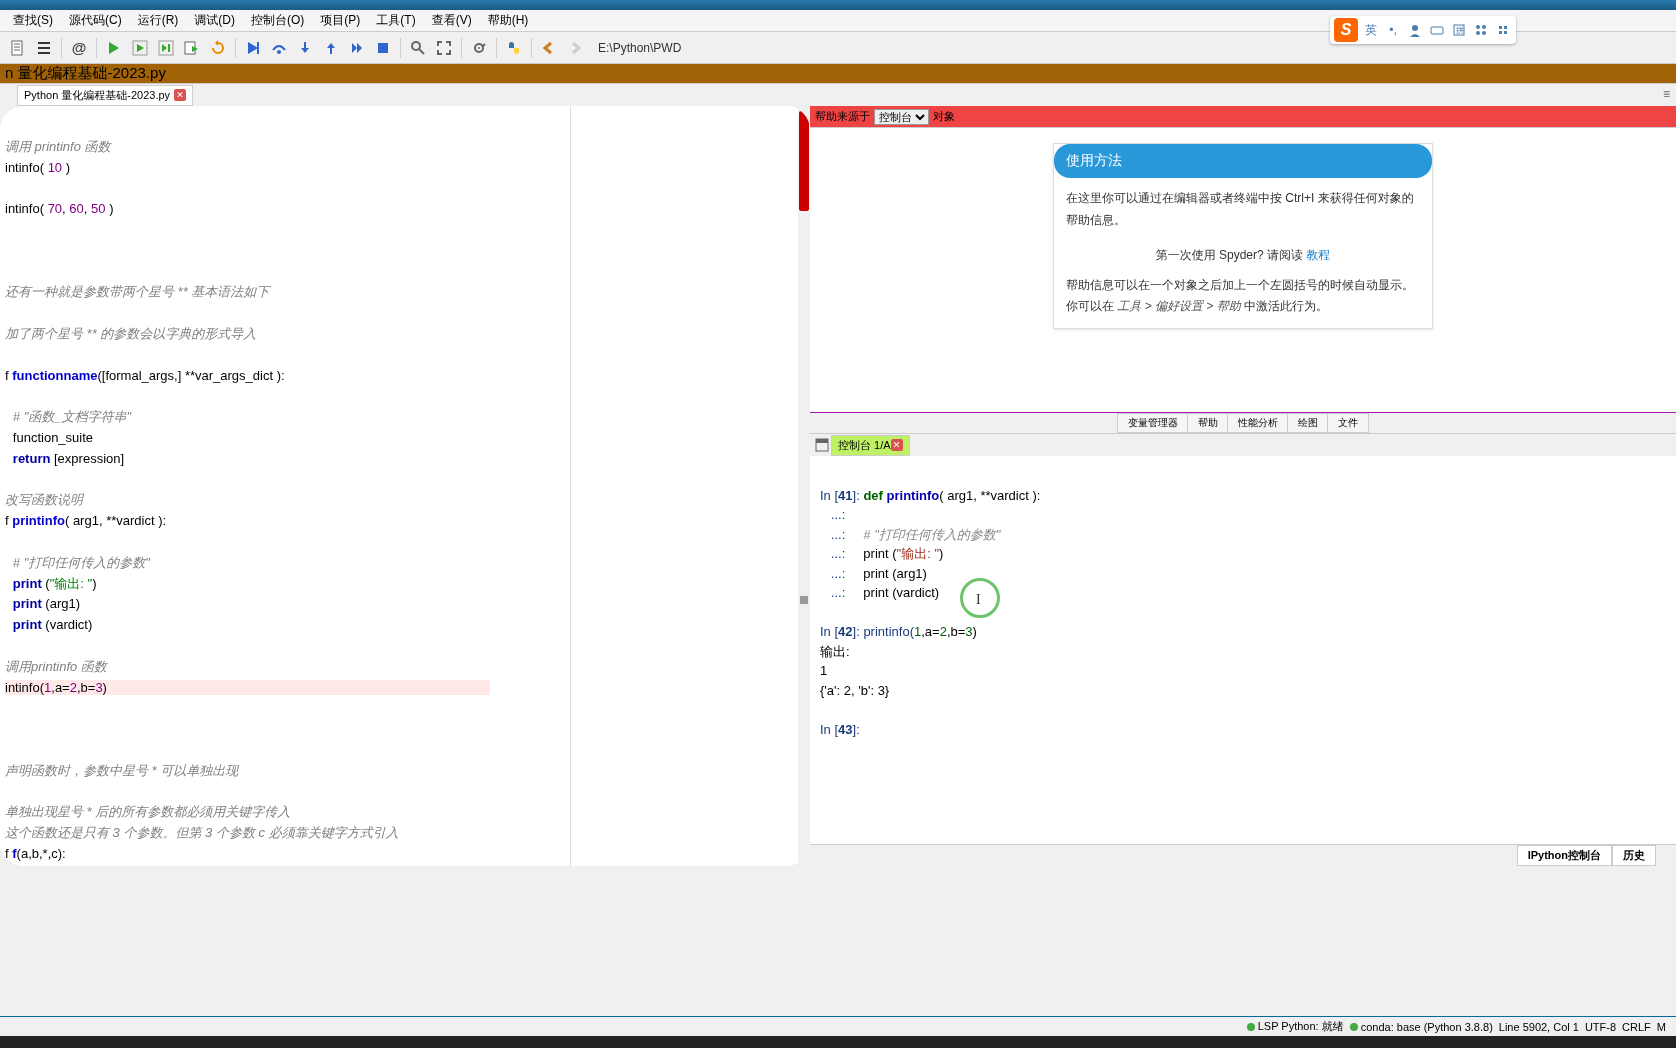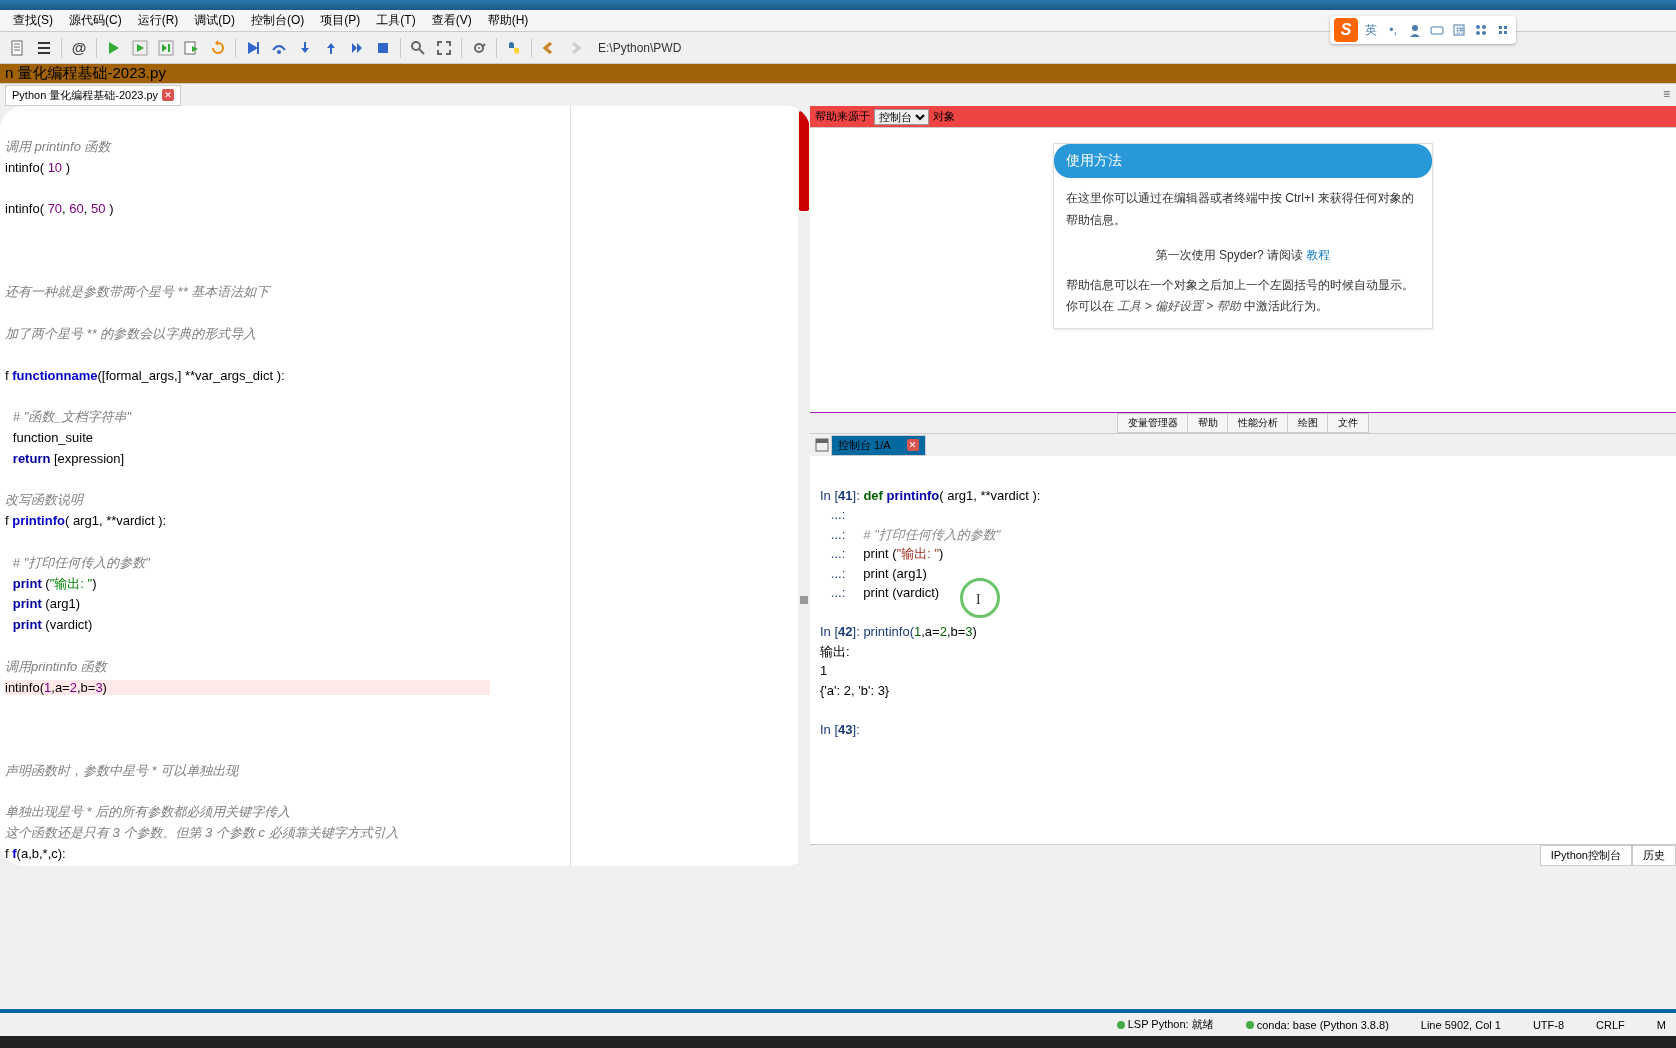--- a/index.html
+++ b/index.html
@@ -9,21 +9,21 @@
 
 .menubar { height: 22px; background: #f5f5f5; border-bottom: 1px solid #ccc; display: flex; align-items: center; font-size: 12px; padding-left: 5px; }
 .menubar span { padding: 0 8px; cursor: pointer; }
 
 .toolbar { height: 32px; background: #f0f0f0; border-bottom: 1px solid #ccc; display: flex; align-items: center; padding-left: 5px; position: relative; }
 .tb-btn { width: 24px; height: 24px; display: flex; align-items: center; justify-content: center; margin: 0 1px; cursor: pointer; border-radius: 2px; }
 .tb-sep { width: 1px; height: 20px; background: #ccc; margin: 0 4px; }
 .tb-path { margin-left: 10px; font-size: 12px; color: #333; }
 
 .editor-tab-area { height: 20px; background: #a16207; border-bottom: 1px solid #ccc; padding-left: 5px; display: flex; align-items: center; font-size: 15px; }
-.file-tabs { height: 22px; background: #f0f0f0; display: flex; align-items: center; padding-left: 5px; font-size: 11px; position: relative; }
+.file-tabs { height: 22px; background: #f0f0f0; display: flex; align-items: center; padding-left: 17px; font-size: 11px; position: relative; }
 .file-tab { padding: 2px 6px; background: #fff; border: 1px solid #ccc; display: flex; align-items: center; gap: 4px; }
 .close-x { background: #d9534f; color: #fff; width: 12px; height: 12px; display: inline-flex; align-items: center; justify-content: center; font-size: 9px; border-radius: 2px; cursor: pointer; }
 
 .main-area { display: flex; height: 760px; }
 
 .editor-pane { width: 810px; background: #fff; position: relative; overflow: hidden; border-radius: 24px; }
 .code-content { font-family: Consolas, monospace; font-size: 13px; line-height: 1.6; padding: 10px 5px; white-space: pre; }
 .code-comment { color: #7f7f7f; font-style: italic; }
 .code-keyword { color: #0000a0; font-weight: bold; }
 .code-string { color: #008000; }
@@ -45,38 +45,38 @@
 .help-box { width: 380px; margin: 0 auto; border: 1px solid #ddd; box-shadow: 0 1px 3px rgba(0,0,0,0.1); }
 .help-title { background: #2898d8; color: #fff; padding: 8px 12px; font-size: 14px; border-radius: 16px; }
 .help-text { padding: 10px 12px; font-size: 12px; line-height: 1.8; color: #333; }
 .help-text em { font-style: italic; color: #555; }
 .help-text a { color: #2080c8; text-decoration: none; }
 
 .right-tabs { height: 22px; background: #f0f0f0; border-top: 1px solid #a21caf; border-bottom: 1px solid #ccc; display: flex; justify-content: center; align-items: center; font-size: 10px; }
 .right-tab { padding: 2px 10px; border: 1px solid #ccc; background: #f5f5f5; margin: 0 -1px; cursor: pointer; }
 
 .console-tabs { height: 22px; background: #f0f0f0; display: flex; align-items: center; font-size: 11px; padding-left: 5px; gap: 2px; }
-.console-tab { padding: 2px 6px; background: #0369a1; border: 1px solid #ccc; display: flex; align-items: center; gap: 16px; }
+.console-tab { padding: 2px 6px; background: #bef264; border: 1px solid #ccc; display: flex; align-items: center; gap: 0; }
 .console-icon { width: 14px; height: 14px; display: inline-flex; align-items: center; justify-content: center; }
 
 .console-body { flex: 1; background: #fff; font-family: Consolas, monospace; font-size: 13px; padding: 10px; line-height: 1.5; white-space: pre; overflow: hidden; position: relative; }
 .console-prompt { color: #1a3a7a; }
 .console-prompt-num { color: #1a3a7a; font-weight: bold; }
 .console-keyword { color: #006000; font-weight: bold; }
 .console-func { color: #0000b0; font-weight: bold; }
 .console-comment { color: #888; font-style: italic; }
 .console-string { color: #a03020; }
 .console-num { color: #006000; }
 .cursor-circle { position: absolute; width: 40px; height: 40px; border: 3px solid #6bc46b; border-radius: 50%; pointer-events: none; }
 .text-cursor { display: inline-block; font-family: serif; color: #333; font-size: 14px; }
 
-.console-bottom-tabs { height: 22px; background: #f0f0f0; border-top: 1px solid #ccc; display: flex; justify-content: flex-end; align-items: center; font-size: 11px; padding-right: 0; }
+.console-bottom-tabs { height: 22px; background: #f0f0f0; border-top: 1px solid #ccc; display: flex; justify-content: flex-end; align-items: center; font-size: 11px; padding-right: 20px; font-weight: bold; }
 .cbtab { padding: 2px 10px; border: 1px solid #ccc; background: #fff; cursor: pointer; }
 
-.statusbar { height: 27px; background: #f0f0f0; border-top: 4px solid #0369a1; display: flex; align-items: center; justify-content: flex-end; font-size: 11px; padding-right: 10px; gap: 32px; position: absolute; bottom: 12px; left: 0; right: 0; }
+.statusbar { height: 20px; background: #f0f0f0; border-top: 1px solid #0369a1; display: flex; align-items: center; justify-content: flex-end; font-size: 11px; padding-right: 10px; gap: 6px; position: absolute; bottom: 12px; left: 0; right: 0; }
 .sb-item { display: flex; align-items: center; gap: 3px; }
 .sb-led { width: 8px; height: 8px; border-radius: 50%; background: #4a4; display: inline-block; }
 
 .taskbar { height: 12px; background: #222; position: absolute; bottom: 0; left: 0; right: 0; }
 
 .floating-ime { position: absolute; top: 16px; right: 160px; display: flex; align-items: center; background: #fff; border-radius: 4px; padding: 2px 4px; box-shadow: 0 1px 3px rgba(0,0,0,0.3); gap: 4px; }
 .ime-logo { width: 24px; height: 24px; background: #ff6600; border-radius: 4px; color: #fff; display: flex; align-items: center; justify-content: center; font-weight: bold; font-style: italic; font-size: 16px; }
 .ime-item { width: 18px; height: 18px; display: flex; align-items: center; justify-content: center; color: #4a7db0; font-size: 12px; }
 
 svg { display: block; }

